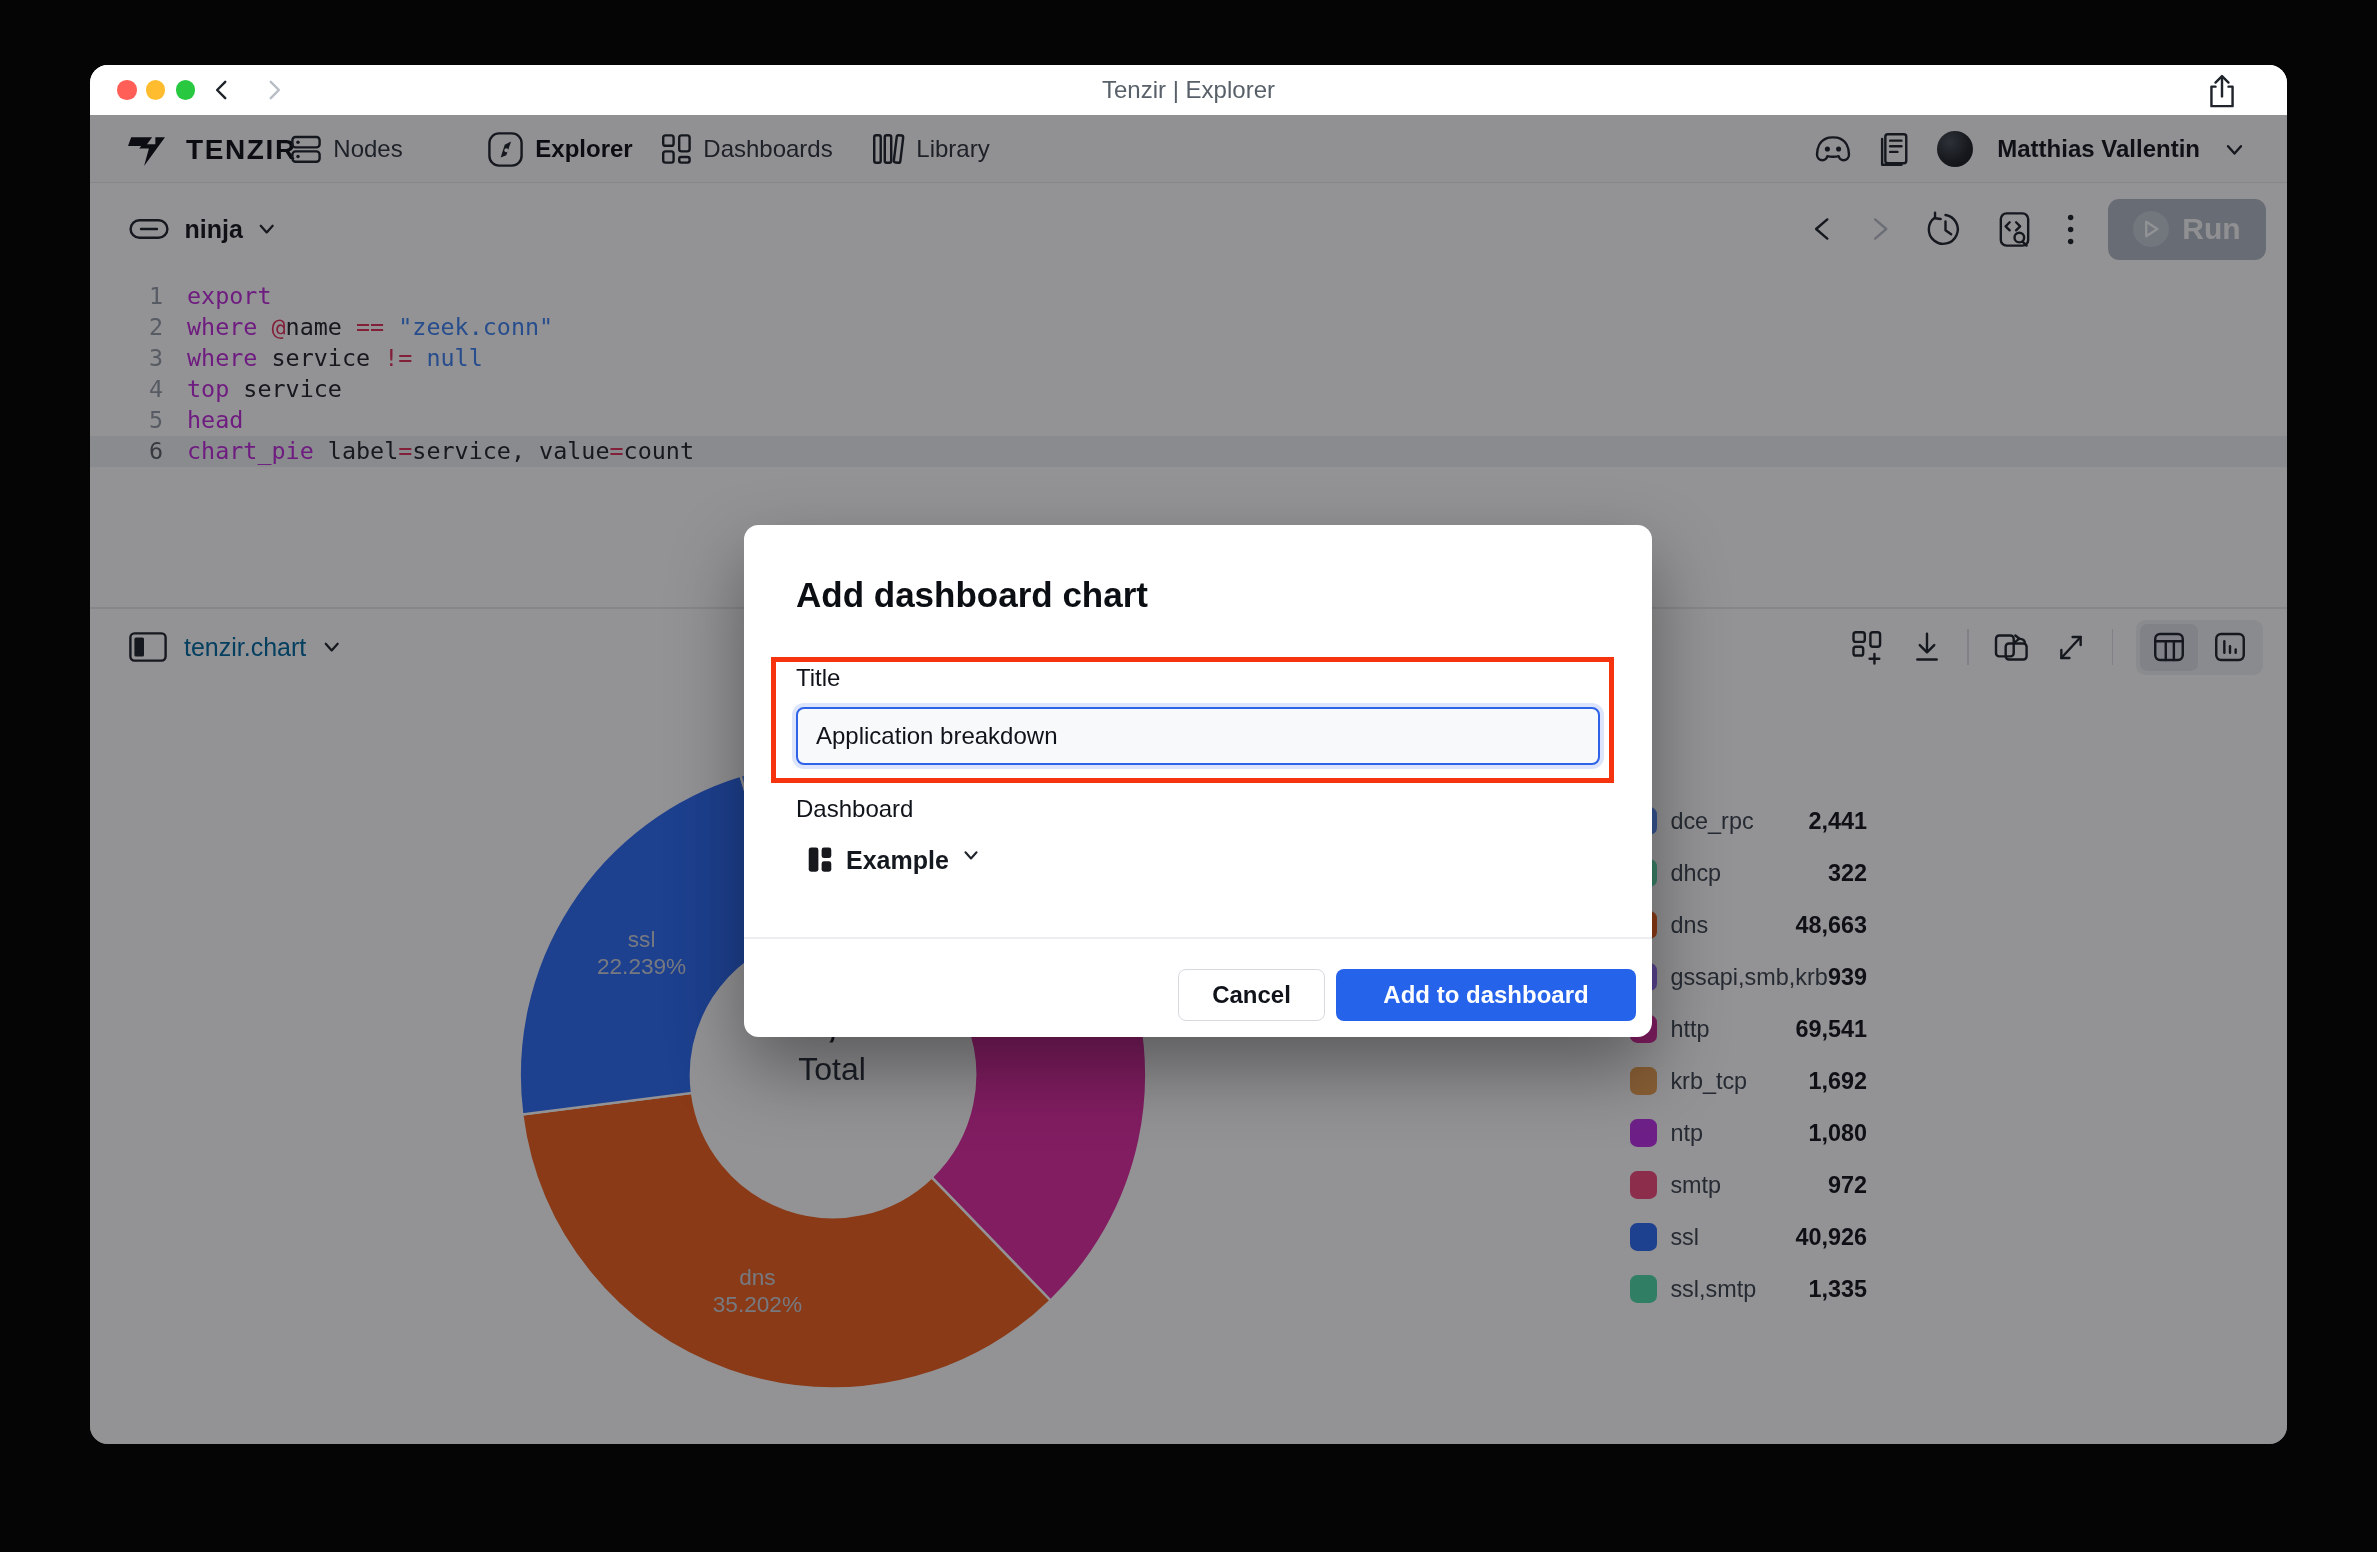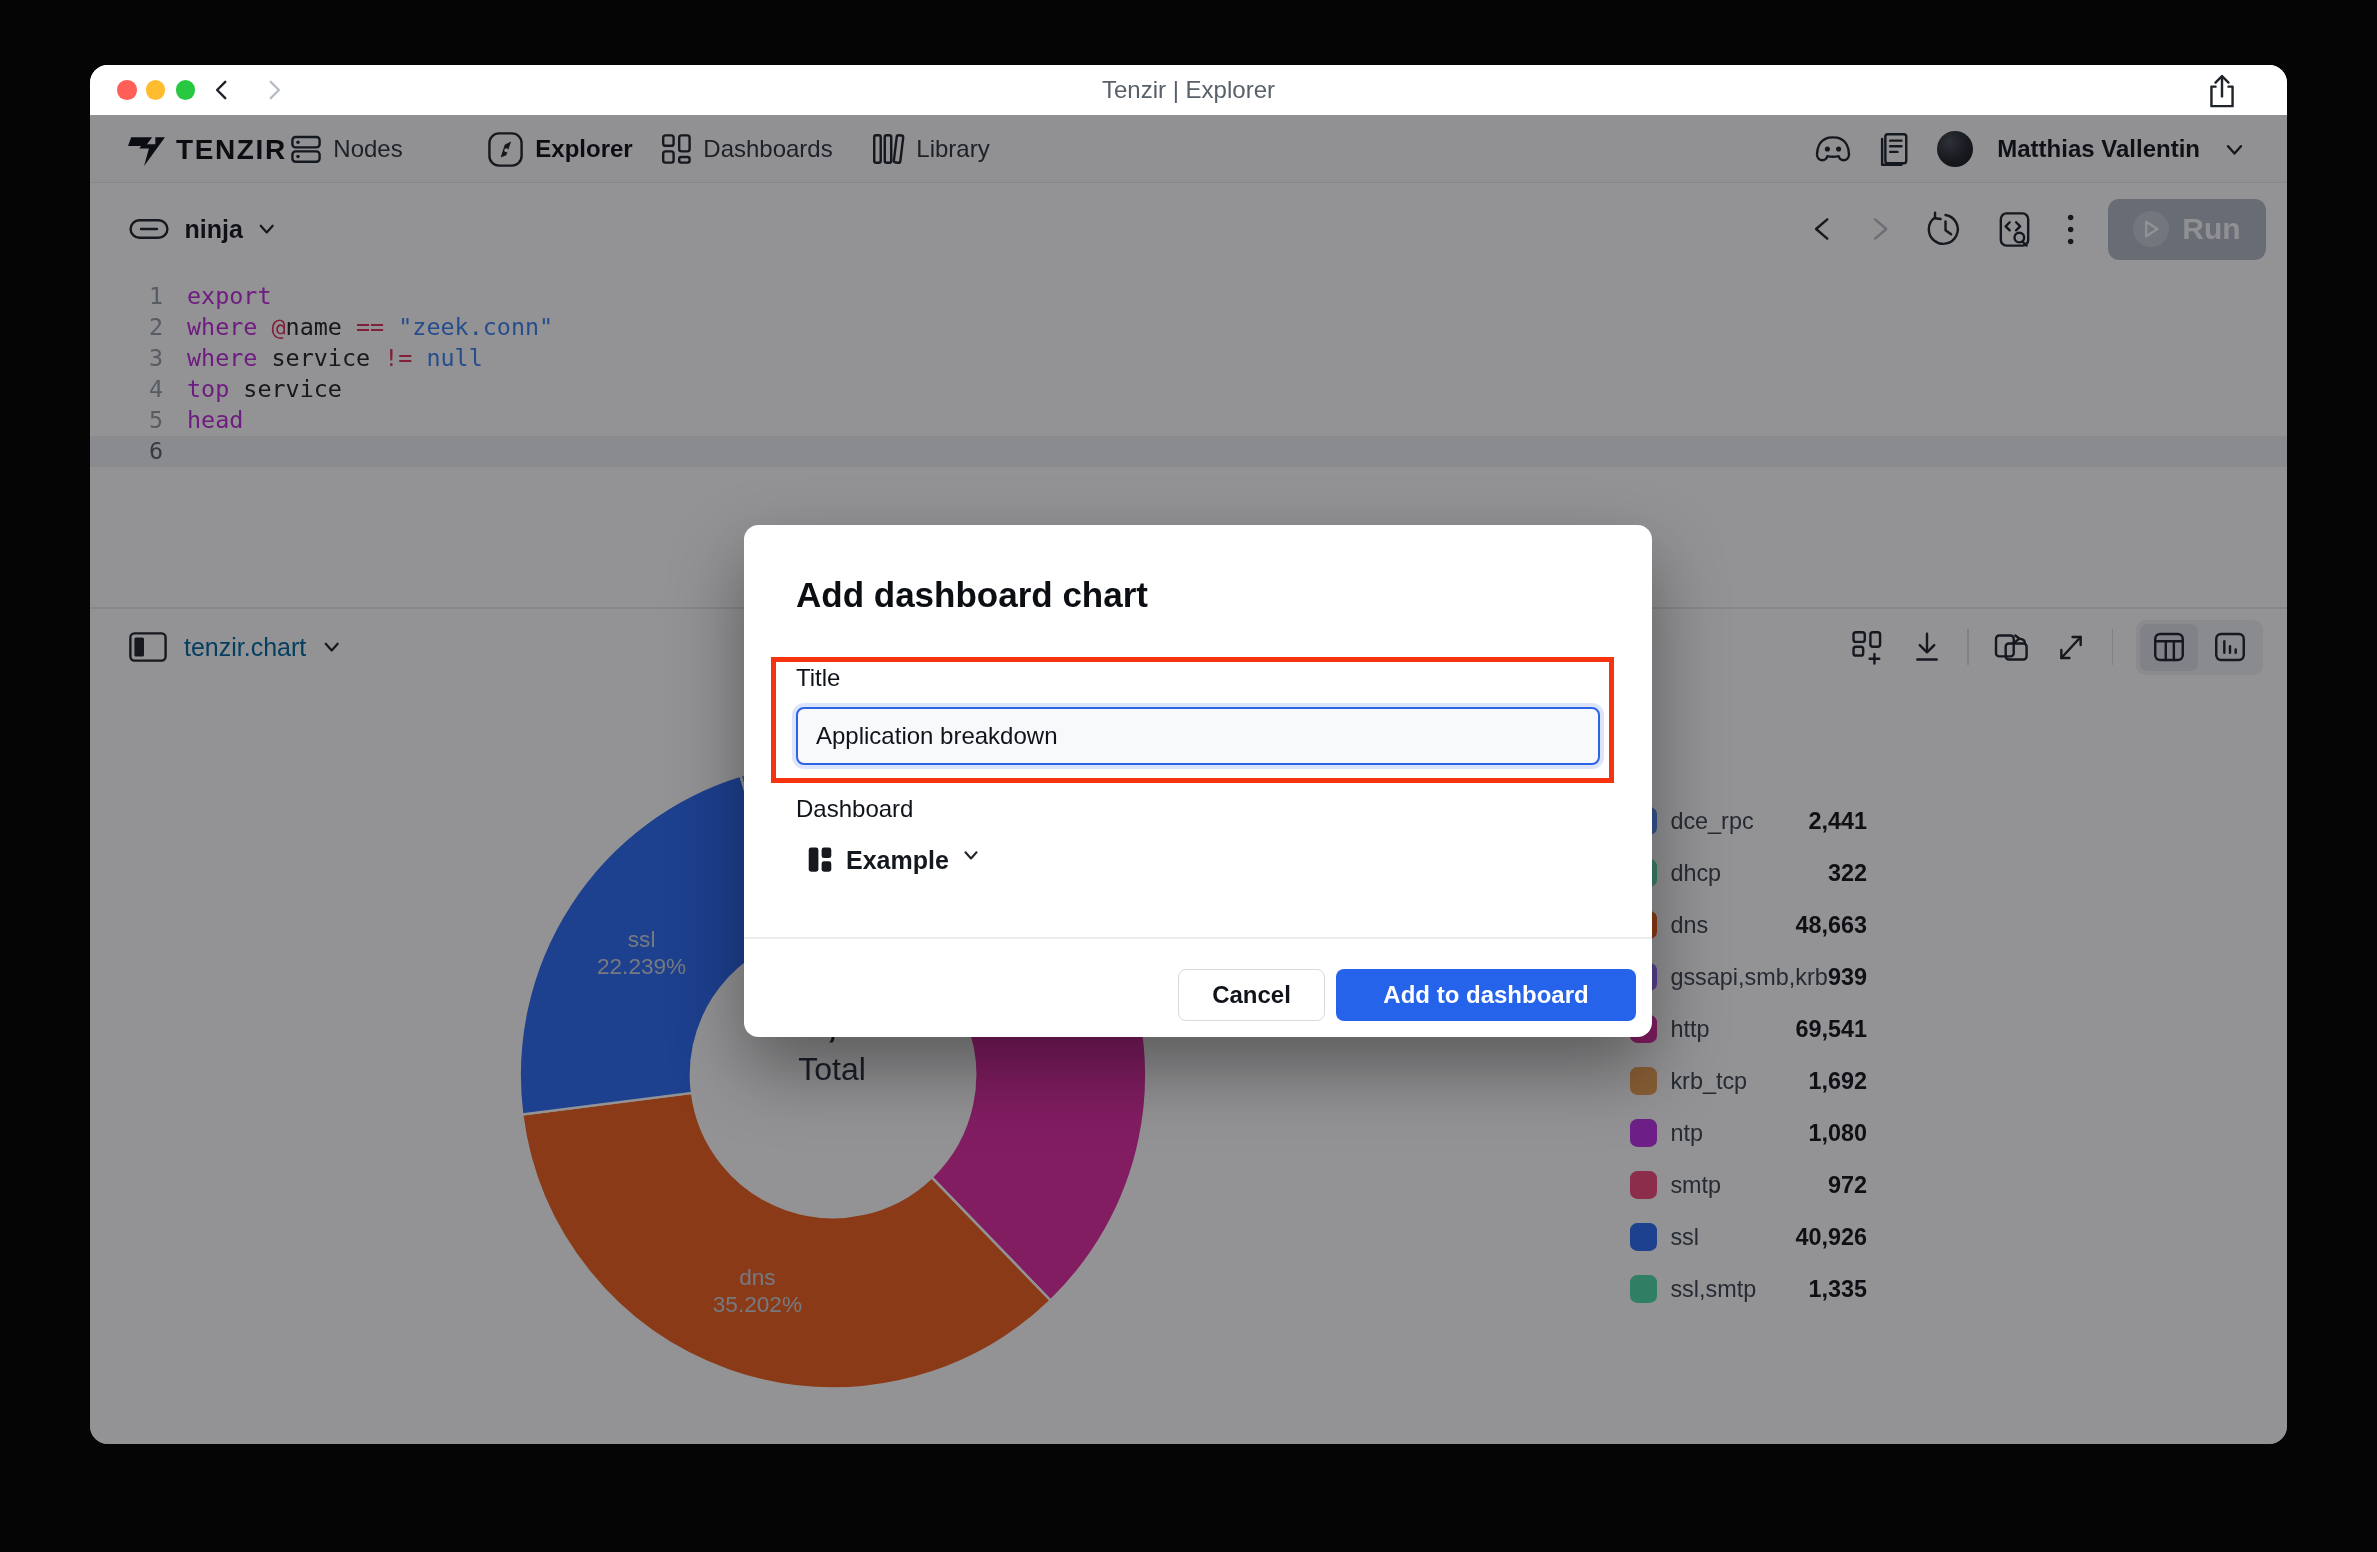--- a/index.html
+++ b/index.html
@@ -16,21 +16,21 @@
   .tl { position:absolute; top:15.3px; width:19.4px; height:19.4px; border-radius:50%; }
   .tl.red{ left:27.4px; background:#ff5f57; } .tl.yellow{ left:56px; background:#febc2e; } .tl.green{ left:86px; background:#28c840; }
   .nav-arrow { position:absolute; top:12px; width:26px; height:26px; }
   .win-title { position:absolute; top:11.3px; left:0; width:100%; text-align:center;
                font-size:24px; color:#586069; }
   .share-ic { position:absolute; top:6.5px; left:2114px; }
 
   
   .app-header { position:absolute; left:0; top:50px; width:100%; height:68px; background:#fcfcfd;
                 border-bottom:1.6px solid #e8eaec; }
-  .brand { position:absolute; left:38px; top:18px; display:flex; align-items:center; gap:11px; }
+  .brand { position:absolute; left:38px; top:18px; display:flex; align-items:center; gap:21px; }
   .brand-text { font-size:28px; font-weight:800; letter-spacing:1.6px; color:#0d1116; }
   .nav-item { position:absolute; top:0; height:68px; display:flex; align-items:center; gap:11.3px;
               font-size:24px; color:#2f353d; }
   .nav-item.active { font-weight:700; color:#0d1116; }
   .hdr-right { position:absolute; right:42px; top:0; height:68px; display:flex; align-items:center; gap:24px; }
   .user-name { font-size:24px; font-weight:600; color:#14181f; }
   .avatar { width:36px; height:36px; border-radius:50%;
             background:radial-gradient(circle at 35% 30%, #4a5058 0%, #22262b 55%, #101317 100%); }
 
   
@@ -242,21 +242,21 @@
         </button>
       </div>
     </div>
 
     <div class="code" id="code-editor">
         <div class="code-line"><span class="gutter">1</span><span class="code-body"><span class="tk-kw">export</span></span></div>
         <div class="code-line"><span class="gutter">2</span><span class="code-body"><span class="tk-kw">where </span><span class="tk-at">@</span><span class="tk-id">name </span><span class="tk-op">== </span><span class="tk-str">"zeek.conn"</span></span></div>
         <div class="code-line"><span class="gutter">3</span><span class="code-body"><span class="tk-kw">where </span><span class="tk-id">service </span><span class="tk-op">!= </span><span class="tk-null">null</span></span></div>
         <div class="code-line"><span class="gutter">4</span><span class="code-body"><span class="tk-kw">top </span><span class="tk-id">service</span></span></div>
         <div class="code-line"><span class="gutter">5</span><span class="code-body"><span class="tk-kw">head</span></span></div>
-        <div class="code-line active"><span class="gutter">6</span></div>
+        <div class="code-line active"><span class="gutter">6</span><span class="code-body"><span class="tk-kw">chart_pie </span><span class="tk-id">label</span><span class="tk-op">=</span><span class="tk-id">service, </span><span class="tk-id">value</span><span class="tk-op">=</span><span class="tk-id">count</span></span></div>
       </div>
 
     <div class="section-divider"></div>
 
     <div class="res-header">
       <div class="res-left">
         <svg width="40" height="34" viewBox="0 0 50 42">
           <rect class="ic" x="3" y="4" width="44" height="34" rx="5" stroke-width="3.4"></rect>
           <rect fill="#1f242b" x="8" y="9" width="12" height="24" rx="2"></rect>
         </svg>

